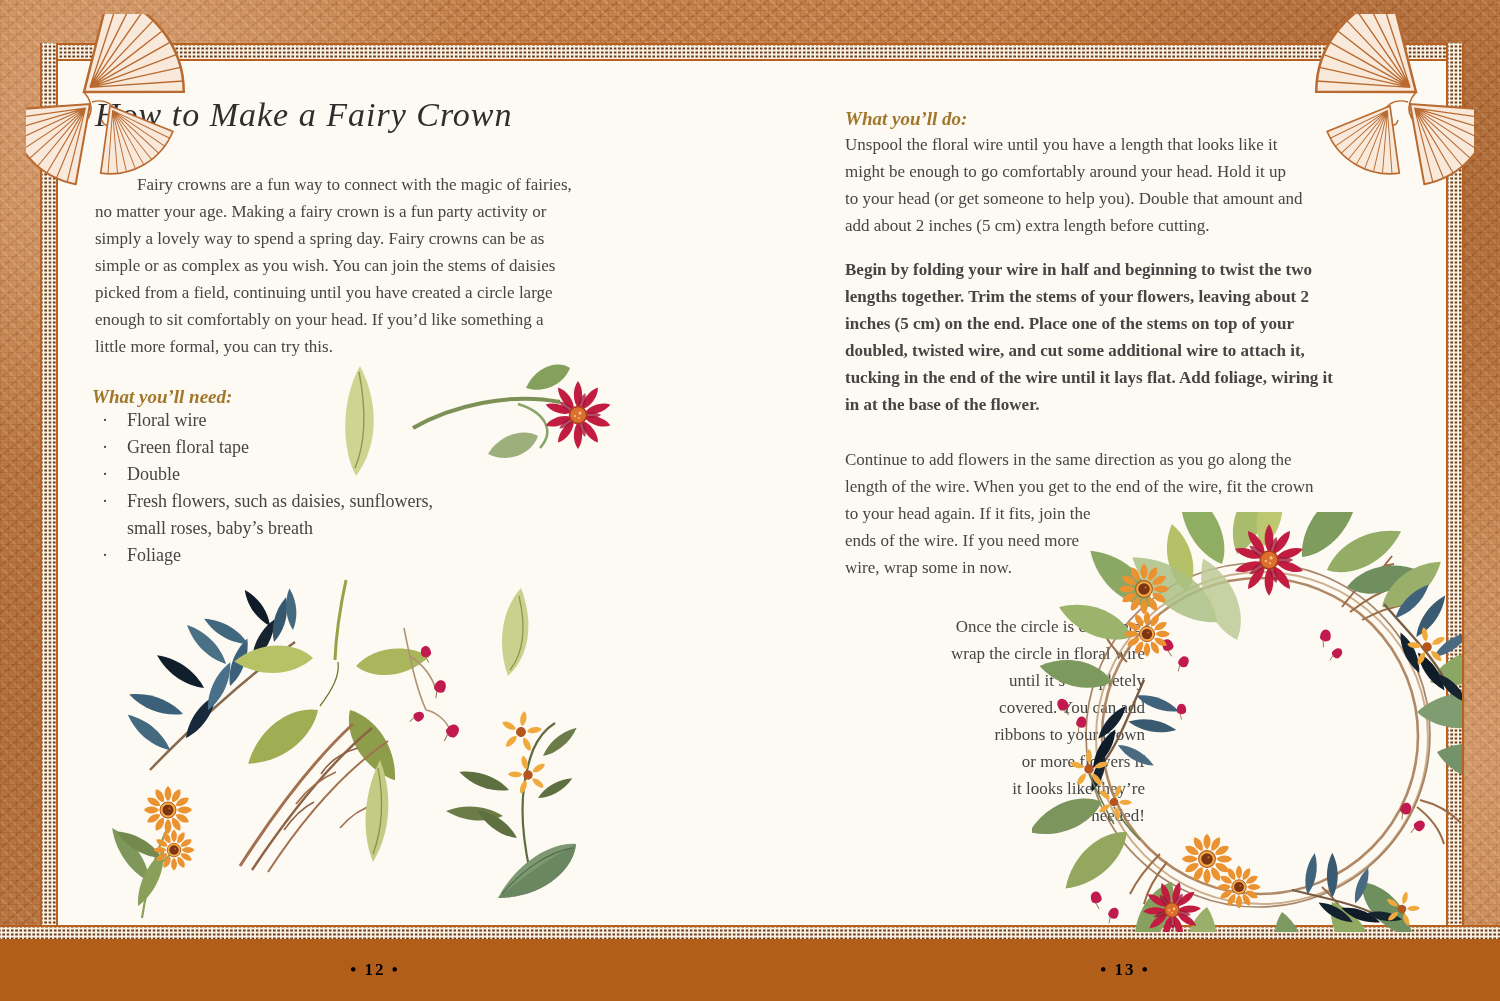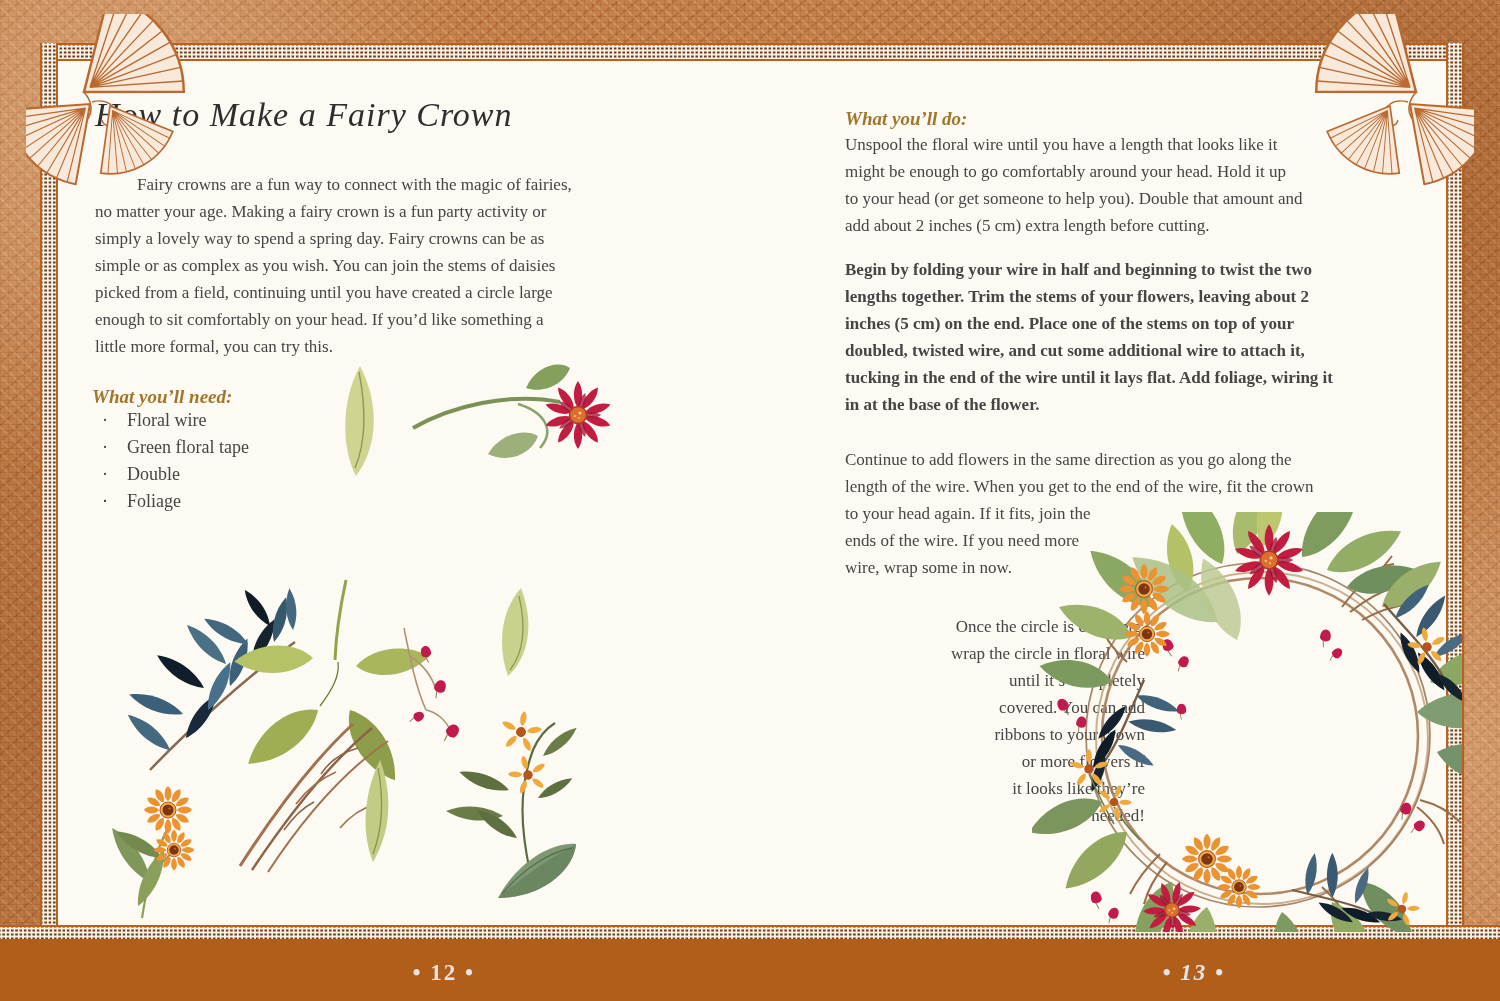--- a/index.html
+++ b/index.html
@@ -29,25 +29,25 @@
   .dotband.h{border-top:2px solid #b9601f;border-bottom:2px solid #b9601f;}
   .dotband.v{border-left:2px solid #b9601f;border-right:2px solid #b9601f;}
   #band-top{left:40px;top:43px;width:1420px;height:14px;}
   #band-left{left:40px;top:43px;width:14px;height:882px;}
   #band-right{left:1446px;top:43px;width:14px;height:882px;}
   #band-bottom{left:0;top:925px;width:1500px;height:14px;}
   #bottom-bar{
     position:absolute;left:0;top:939px;width:1500px;height:62px;background:#b25e1b;
   }
   .pagenum{
-    position:absolute;top:21px;width:200px;text-align:right;
-    color:#e5e5e5;font-weight:bold;font-size:23px;letter-spacing:2px;
+    position:absolute;top:21px;width:200px;text-align:center;
+    color:#000000;font-weight:bold;font-size:17px;letter-spacing:2px;
   }
   #pagenum-left{left:275px;}
-  #pagenum-right{left:1025px;font-style:italic;}
+  #pagenum-right{left:1025px;}
   .title{
     position:absolute;left:95px;top:96px;width:560px;text-align:left;
     font-style:italic;font-size:34px;letter-spacing:1px;color:#2e2e2e;
     font-family:"Liberation Serif",serif;font-weight:400;
   }
   .bodytext{
     position:absolute;color:#454545;font-size:17px;line-height:27px;
     white-space:pre;letter-spacing:0;
   }
   .heading{
@@ -188,21 +188,22 @@
 simply a lovely way to spend a spring day. Fairy crowns can be as
 simple or as complex as you wish. You can join the stems of daisies
 picked from a field, continuing until you have created a circle large
 enough to sit comfortably on your head. If you’d like something a
 little more formal, you can try this.</div>
   <div id="need-heading" class="heading">What you’ll need:</div>
   <ul id="need-list">
     <li><span class="bullet">·</span><span>Floral wire</span></li>
     <li><span class="bullet">·</span><span>Green floral tape</span></li>
     <li><span class="bullet">·</span><span>Double</span></li>
-    <li><span class="bullet">·</span></li>
+    <li><span class="bullet">·</span><span>Fresh flowers, such as daisies, sunflowers,
+small roses, baby’s breath</span></li>
     <li><span class="bullet">·</span><span>Foliage</span></li>
   </ul>
 </div>
 
 <div>
   <div id="do-heading" class="heading">What you’ll do:</div>
   <div id="p1" class="bodytext">Unspool the floral wire until you have a length that looks like it
 might be enough to go comfortably around your head. Hold it up
 to your head (or get someone to help you). Double that amount and
 add about 2 inches (5 cm) extra length before cutting.</div>

